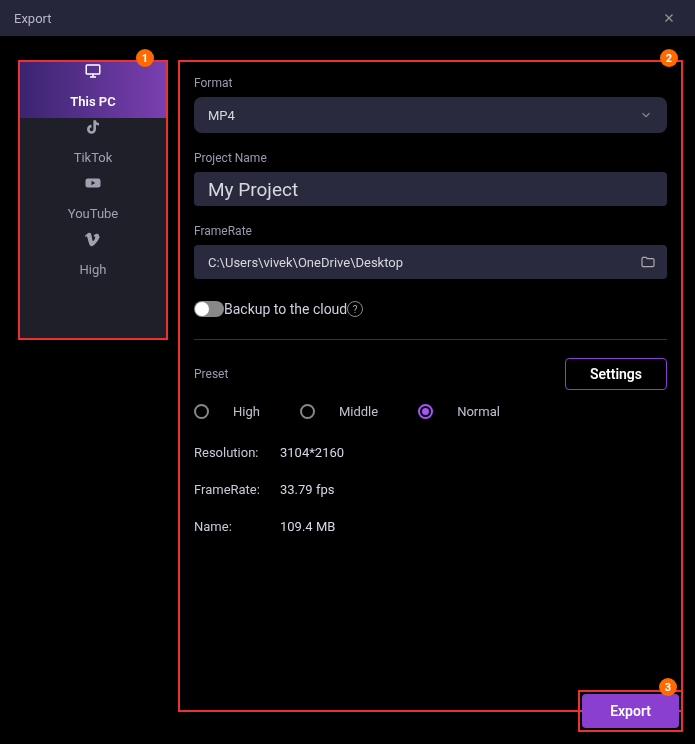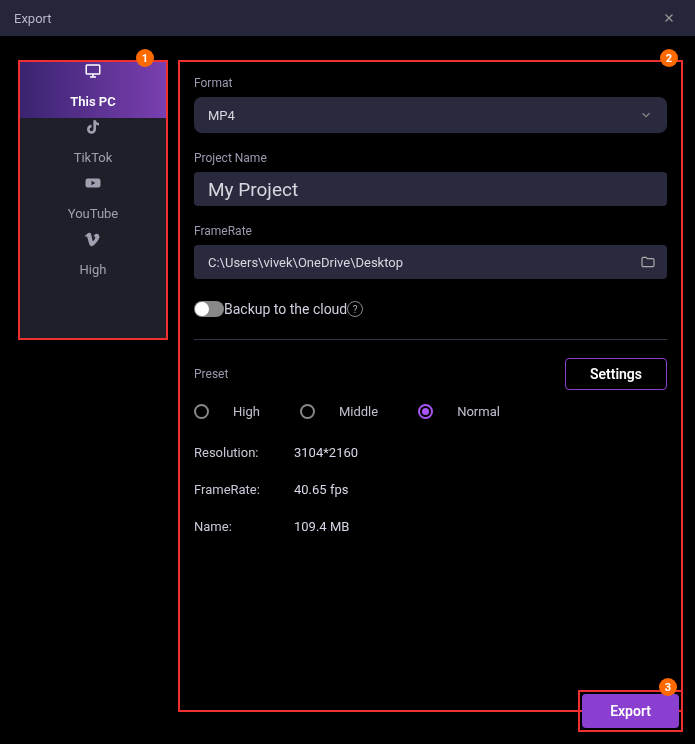--- a/index.html
+++ b/index.html
@@ -35,21 +35,21 @@
   .help-icon { width: 16px; height: 16px; border: 1px solid #888; border-radius: 50%; display: flex; align-items: center; justify-content: center; font-size: 10px; color: #aaa; cursor: pointer; }
   .divider { height: 1px; background: #333344; margin-bottom: 18px; }
   .preset-row { display: flex; align-items: center; justify-content: space-between; margin-bottom: 14px; }
   .settings-btn { background: transparent; border: 1px solid #8a3fd0; color: #fff; font-weight: 600; font-size: 14px; border-radius: 4px; padding: 7px 24px; cursor: pointer; }
   .radio-row { display: flex; gap: 40px; margin-bottom: 26px; }
   .radio-item { display: flex; align-items: flex-end; gap: 24px; cursor: pointer; }
   .radio { width: 15px; height: 15px; border: 2px solid #888; border-radius: 50%; position: relative; }
   .radio.checked { border-color: #a855f7; }
   .radio.checked::after { content: ""; position: absolute; width: 7px; height: 7px; background: #a855f7; border-radius: 50%; top: 2px; left: 2px; }
   .radio-label { color: #c0c0d0; font-size: 13px; }
-  .info-row { display: flex; margin-bottom: 22px; font-size: 13px; gap: 14px; }
+  .info-row { display: flex; margin-bottom: 22px; font-size: 13px; }
   .info-label { width: 86px; color: #c8c8d8; }
   .info-value { color: #d8d8e8; }
 
   
   .export-wrap { position: absolute; right: 12px; bottom: 12px; border: 2px solid #f03030; padding: 2px; }
   .export-btn { background: #8a3fd0; color: #fff; font-weight: 600; font-size: 14px; border: none; border-radius: 4px; padding: 9px 28px; cursor: pointer; }
 
   
   .badge { position: absolute; width: 18px; height: 18px; background: #ff6a00; color: #fff; font-size: 11px; font-weight: 700; border-radius: 50%; display: flex; align-items: center; justify-content: center; z-index: 10; }
   .badge1 { top: 13px; left: 136px; }
@@ -161,21 +161,21 @@
           <span class="radio-label">Normal</span>
         </div>
       </div>
 
       <div class="info-row">
         <span class="info-label">Resolution:</span>
         <span class="info-value">3104*2160</span>
       </div>
       <div class="info-row">
         <span class="info-label">FrameRate:</span>
-        <span class="info-value">40.65 fps</span>
+        <span class="info-value">33.79 fps</span>
       </div>
       <div class="info-row">
         <span class="info-label">Name:</span>
         <span class="info-value">109.4 MB</span>
       </div>
     </div>
 
     <div class="export-wrap">
       <button class="export-btn">Export</button>
     </div>

